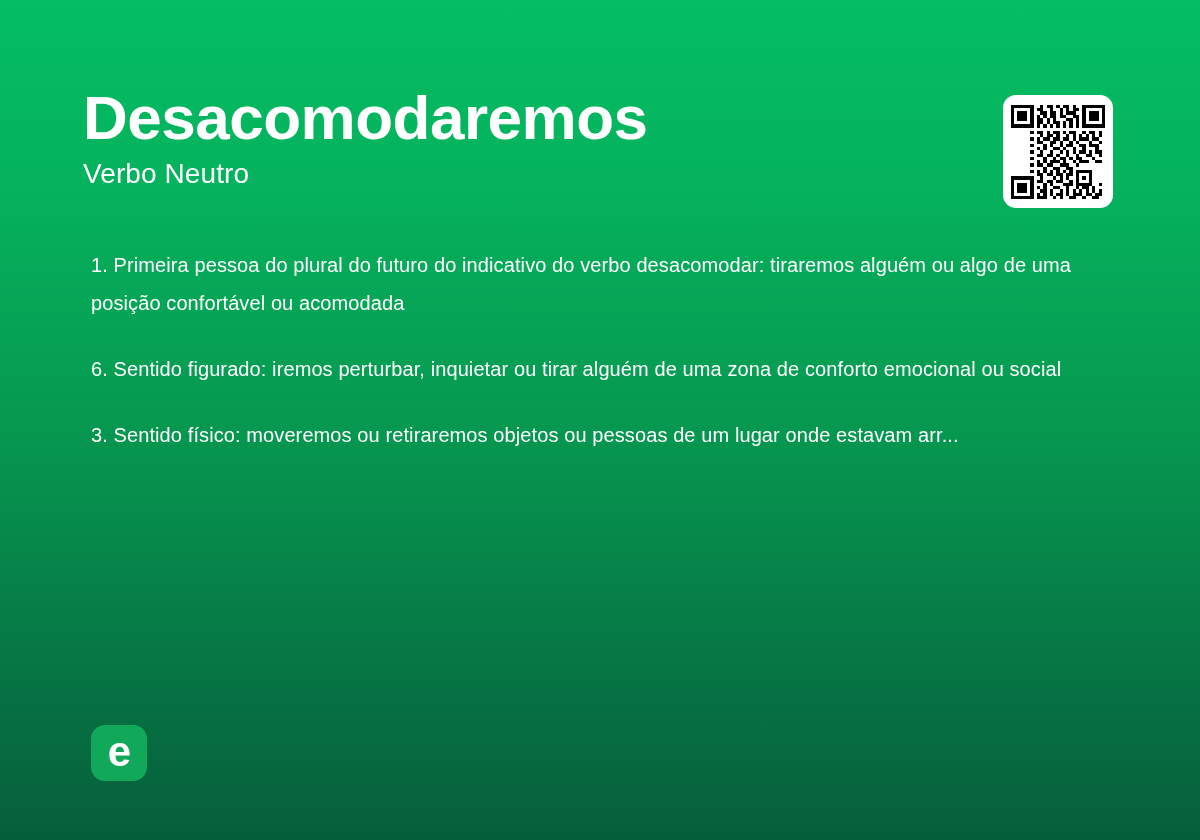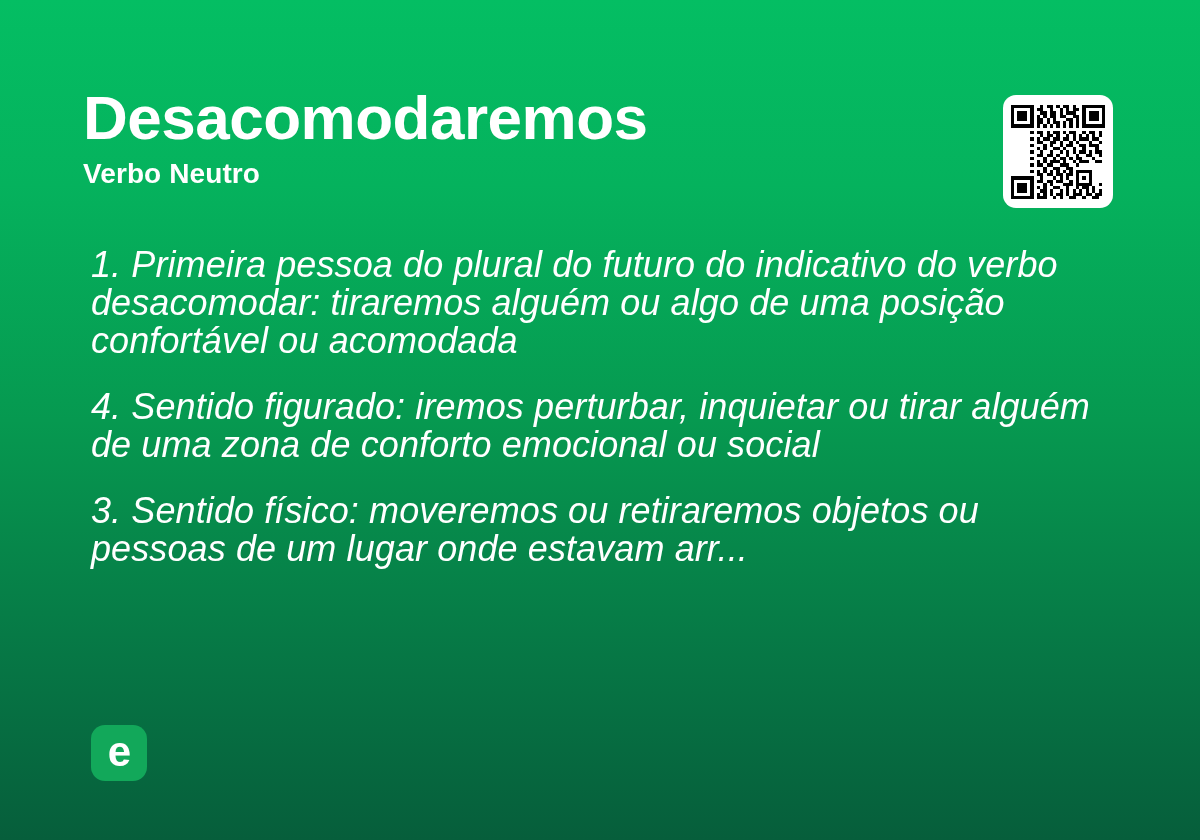--- a/index.html
+++ b/index.html
@@ -46,21 +46,21 @@
     font-weight: 700;
     letter-spacing: -0.5px;
     color: #ffffff;
     white-space: nowrap;
   }
 
   #word-class {
     margin: 8px 0 0 0;
     font-size: 28px;
     line-height: 32px;
-    font-weight: 700;
+    font-weight: 400;
     color: #ffffff;
     letter-spacing: 0.1px;
   }
 
   
   #qr-card {
     position: absolute;
     left: 1003px;
     top: 95px;
     width: 110px;
@@ -82,27 +82,26 @@
 
   
   #definitions {
     position: absolute;
     left: 91px;
     top: 246px;
     width: 1005px;
   }
 
   .definition {
-    font-size: 36px;
+    font-size: 20px;
     line-height: 38px;
     font-weight: 400;
     color: #ffffff;
     margin: 0 0 28px 0;
     letter-spacing: 0.1px;
-    font-style: italic;
   }
 
   .definition:last-child {
     margin-bottom: 0;
   }
 
   
   #footer {
     position: absolute;
     left: 0;
@@ -348,21 +347,21 @@
             <rect x="18" y="28" width="2" height="1"></rect>
           <rect x="22" y="28" width="1" height="1"></rect>
             <rect x="25" y="28" width="2" height="1"></rect>
         </g>
       </svg>
     </span>
   </div>
 
   <div id="definitions">
     <p class="definition">1. Primeira pessoa do plural do futuro do indicativo do verbo desacomodar: tiraremos alguém ou algo de uma posição confortável ou acomodada</p>
-    <p class="definition">4. Sentido figurado: iremos perturbar, inquietar ou tirar alguém de uma zona de conforto emocional ou social</p>
+    <p class="definition">6. Sentido figurado: iremos perturbar, inquietar ou tirar alguém de uma zona de conforto emocional ou social</p>
     <p class="definition">3. Sentido físico: moveremos ou retiraremos objetos ou pessoas de um lugar onde estavam arr...</p>
   </div>
 
   <div id="footer">
     <div id="brand-logo">
       <span id="brand-logo-letter">e</span>
     </div>
   </div>
 
 </div>

